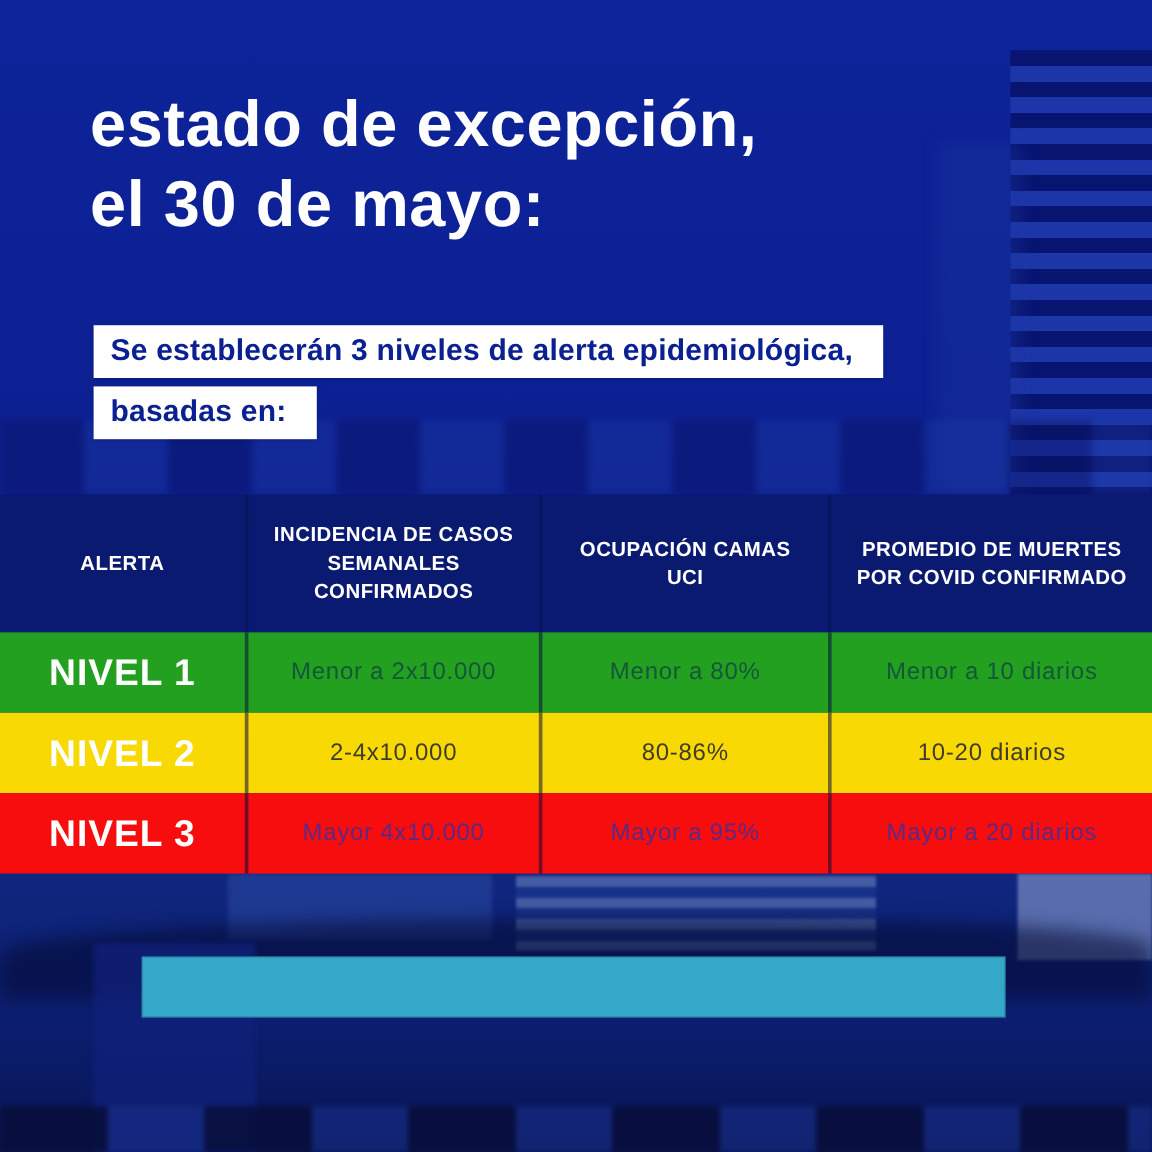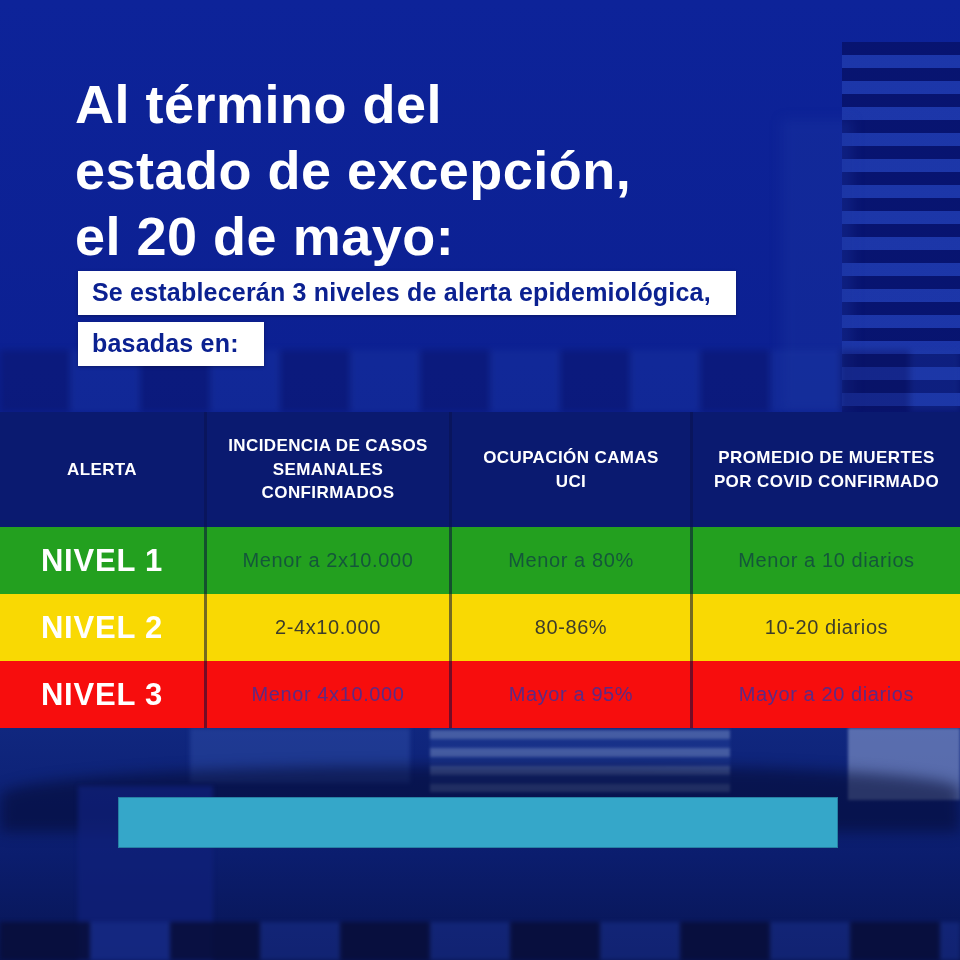--- a/index.html
+++ b/index.html
@@ -101,23 +101,22 @@
   <div class="city-bottom">
     <div class="cb-bldg-left"></div>
     <div class="cb-bldg-center"></div>
     <div class="cb-bldg-right"></div>
     <div class="cb-trees"></div>
     <div class="cb-house"></div>
     <div class="cb-strip"></div>
   </div>
 
   <h1 class="title">
-    <span>Al término del</span>
     <span>estado de excepción,</span>
-    <span>el 20 de mayo:</span>
+    <span>el 30 de mayo:</span>
   </h1>
 
   <div class="subtitle-wrap">
     <div class="subtitle-box">Se establecerán 3 niveles de alerta epidemiológica,</div>
     <div class="subtitle-box">basadas en:</div>
   </div>
 
   <div class="alert-table">
 
     <div class="cell head">ALERTA</div>
@@ -148,21 +147,21 @@
       <span class="val">80-86%</span>
     </div>
     <div class="cell row2 last">
       <span class="val">10-20 diarios</span>
     </div>
 
     <div class="cell row3">
       <span class="level">NIVEL 3</span>
     </div>
     <div class="cell row3">
-      <span class="val">Menor 4x10.000</span>
+      <span class="val">Mayor 4x10.000</span>
     </div>
     <div class="cell row3">
       <span class="val">Mayor a 95%</span>
     </div>
     <div class="cell row3 last">
       <span class="val">Mayor a 20 diarios</span>
     </div>
   </div>
 
   <div class="cyan-bar"></div>

